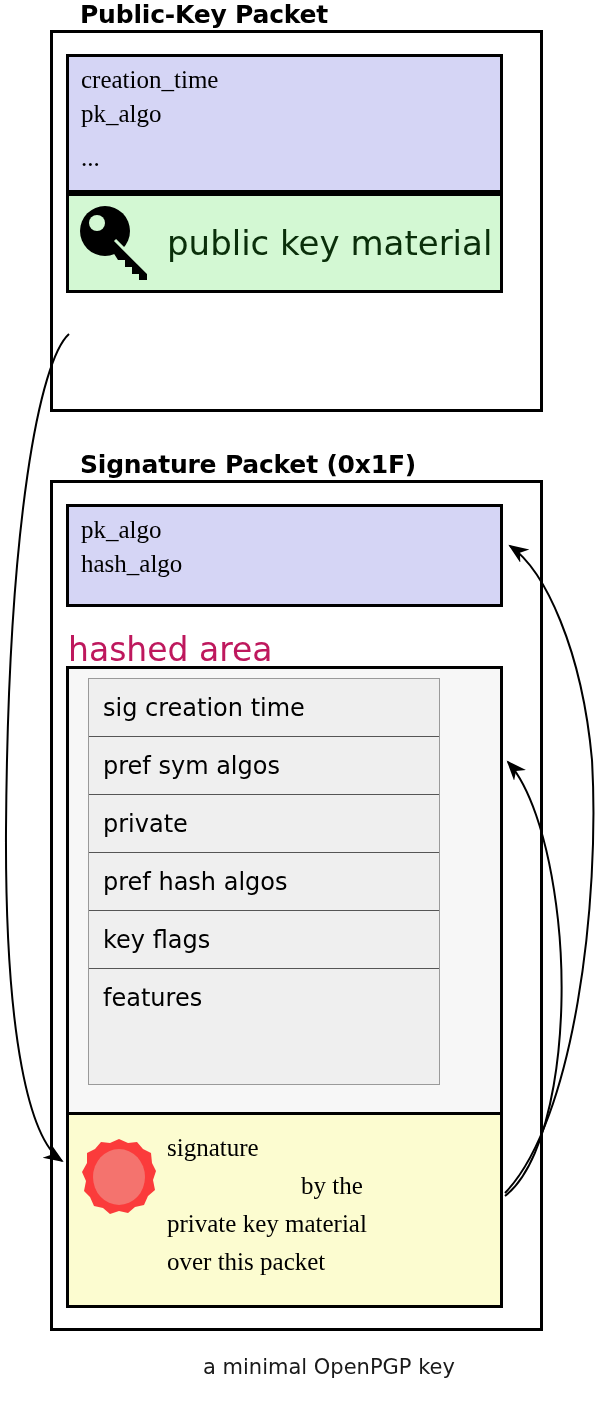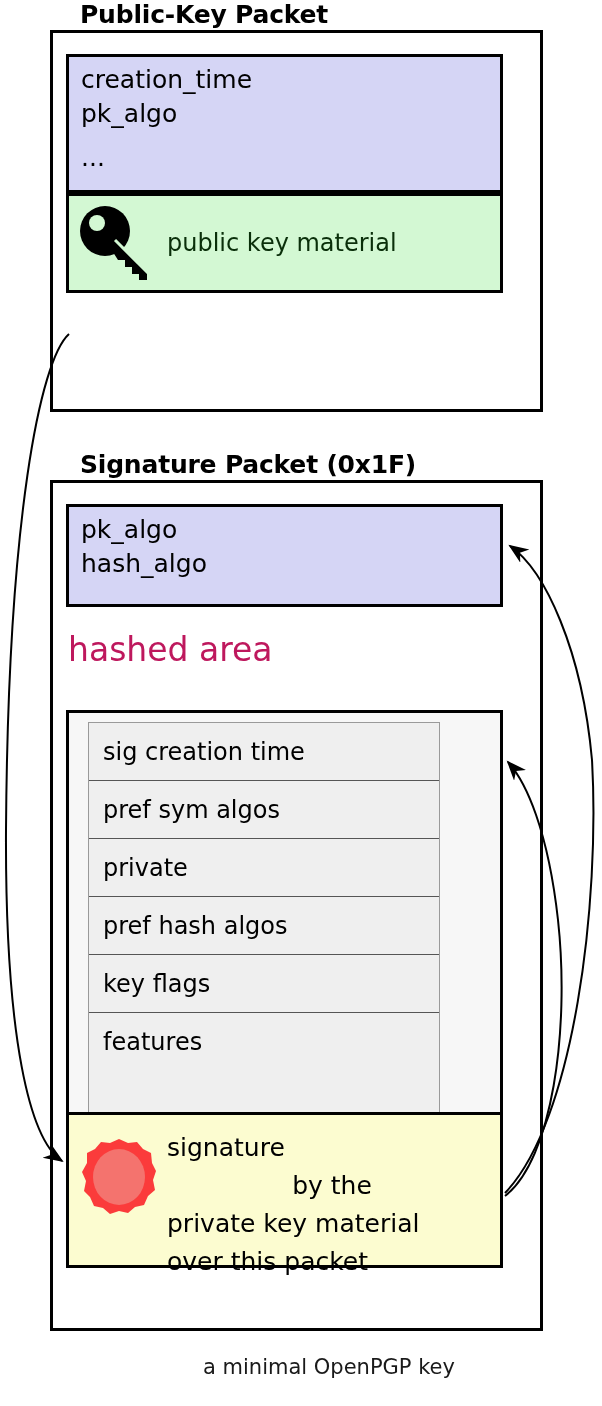--- a/index.html
+++ b/index.html
@@ -40,21 +40,21 @@
     border: 3px solid #000000;
     font-size: 25px;
     line-height: 34px;
     color: #000000;
     padding: 6px 0 0 12px;
   }
   .blue { background: #d5d5f5; }
   .green { background: #d3f8d3; color:#062e06; }
   .yellow { background: #fcfcd0; }
 
-  .field-line { white-space: nowrap; }
+  .field-line { white-space: nowrap; font-family: Liberation Serif, serif; }
 
   
   .hashed-label {
     font-size: 33px;
     color: #be185d;
     white-space: nowrap;
   }
   .hashed-box {
     border: 3px solid #000000;
     background: #f7f7f7;
@@ -119,46 +119,46 @@
     <div class="abs" style="left:8px; top:8px; width:82px; height:84px;">
       <svg viewBox="0 0 82 84" width="82" height="84" aria-hidden="true">
         <g fill="#000000">
           <circle cx="28" cy="27" r="25"></circle>
           <circle cx="20" cy="19" r="8" fill="#d3f8d3"></circle>
           <path d="M40 38 L70 68 L70 76 L62 76 L62 70 L55 70 L55 63 L48 63 L48 56 L41 56 L34 45 Z"></path>
           <path d="M38 36 L72 70" stroke="#d3f8d3" stroke-width="3" fill="none"></path>
         </g>
       </svg>
     </div>
-    <div class="abs" style="left:98px; top:30px; font-size:24px; color:#0a2f0a; white-space:nowrap;">public key material</div>
+    <div class="abs" style="left:98px; top:30px; font-size:34px; color:#0a2f0a; white-space:nowrap;">public key material</div>
   </div>
 
   <div class="abs packet-title" style="left:52px; top:450px;">Signature Packet (0x1F)</div>
 
   <div class="abs packet-frame" style="left:50px; top:480px; width:493px; height:851px;"></div>
 
   <div class="abs field-block blue" style="left:66px; top:504px; width:437px; height:103px;">
     <div class="field-line">pk_algo</div>
     <div class="field-line">hash_algo</div>
   </div>
 
   <div class="abs hashed-label" style="left:68px; top:630px;">hashed area</div>
 
-  <div class="abs hashed-box" style="left:66px; top:666px; width:437px; height:504px;margin-top:44px;">
+  <div class="abs hashed-box" style="left:66px; top:666px; width:437px; height:504px;">
     <div class="abs subpkt-table" style="left:19px; top:9px; width:352px; height:407px;">
       <div class="subpkt-row">sig creation time</div>
       <div class="subpkt-row">pref sym algos</div>
       <div class="subpkt-row">private</div>
       <div class="subpkt-row">pref hash algos</div>
       <div class="subpkt-row">key flags</div>
       <div class="subpkt-row">features</div>
     </div>
   </div>
 
-  <div class="abs field-block yellow" style="left:66px; top:1112px; width:437px; height:156px; padding:0;">
+  <div class="abs field-block yellow" style="left:66px; top:1112px; width:437px; height:196px; padding:0;">
     <div class="abs" style="left:11px; top:22px; width:78px; height:80px;">
       <svg viewBox="0 0 78 80" width="78" height="80" aria-hidden="true">
         <path d="M39 2 L48 6 L57 5 L63 12 L71 16 L72 26 L76 34 L73 43 L75 53 L68 59 L64 68 L55 70 L48 76 L39 74 L30 77 L23 71 L14 69 L10 60 L4 54 L6 44 L2 35 L7 26 L7 16 L15 12 L21 5 L30 6 Z" fill="#fb3b3b"></path>
         <ellipse cx="39" cy="40" rx="26" ry="28" fill="#f4736e"></ellipse>
       </svg>
     </div>
     <div class="abs sig-text" style="left:98px; top:14px; width:330px;">
       <div class="field-line" style="line-height:38px;">signature</div>
       <div class="field-line" style="line-height:38px;text-align:center;">by the</div>
       <div class="field-line" style="line-height:38px;">private key material</div>

